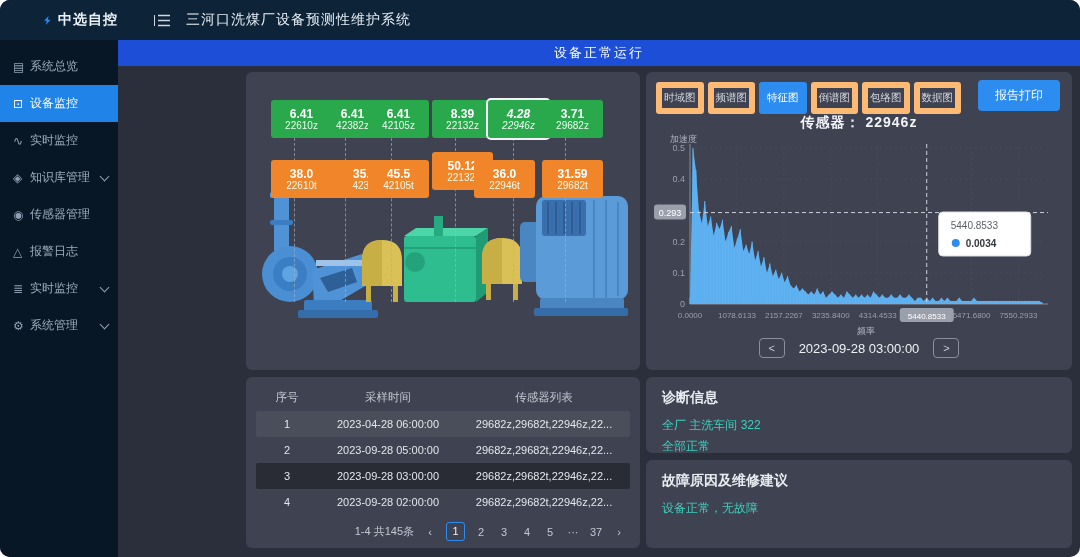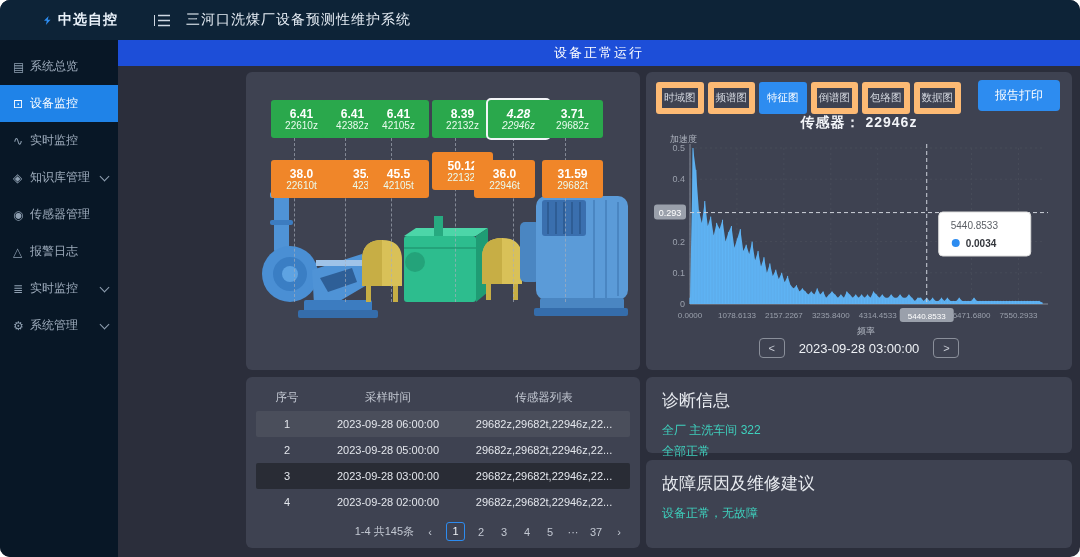--- a/index.html
+++ b/index.html
@@ -57,21 +57,21 @@
   .tab{font-size:10.5px;color:#d2d6de;border:6px solid #fdba74;border-radius:3px;padding:3px 2px;cursor:pointer;background:transparent;}
   .tab.activetab{background:#2d8cf0;border-color:#2d8cf0;color:#fff;}
   .print-btn{position:absolute;right:12px;top:8px;background:#2d8cf0;color:#fff;font-size:12px;border:none;border-radius:4px;padding:7px 17px;cursor:pointer;}
   .chart-title{position:absolute;left:0;top:42px;width:100%;text-align:center;color:#f2f4f8;font-size:14px;font-weight:bold;letter-spacing:1px;}
   .datenav{position:absolute;left:0;top:266px;width:100%;display:flex;align-items:center;justify-content:center;gap:14px;}
   .dnbtn{width:26px;height:20px;border:1px solid #8a8f9a;border-radius:4px;color:#c9cdd6;font-size:11px;display:flex;align-items:center;justify-content:center;cursor:pointer;background:transparent;}
   .dntext{color:#eef1f5;font-size:13px;}
   
   .diag-panel{left:646px;top:377px;width:426px;height:76px;padding:12px 16px;box-sizing:border-box;}
   .fault-panel{left:646px;top:460px;width:426px;height:88px;padding:12px 16px;box-sizing:border-box;}
-  .dtitle{color:#e8ebf0;font-size:17px;font-weight:normal;margin-bottom:8px;}
+  .dtitle{color:#e8ebf0;font-size:14px;font-weight:bold;margin-bottom:8px;}
   .dline{color:#3ed0bd;font-size:12px;line-height:21px;}
 </style>
 </head>
 <body>
 
 <div class="app">
 
   <div class="header">
     <div class="logo-zone">
       <svg width="15" height="19" viewBox="0 0 15 19">
@@ -364,21 +364,21 @@
 
   <div class="panel table-panel">
     <div>
         <div class="trow thead">
           <div class="c1">序号</div>
           <div class="c2">采样时间</div>
           <div class="c3">传感器列表</div>
         </div>
         <div class="trow zebra">
           <div class="c1">1</div>
-          <div class="c2">2023-09-28 06:00:00</div>
+          <div class="c2">2023-04-28 06:00:00</div>
           <div class="c3">29682z,29682t,22946z,22...</div>
         </div>
         <div class="trow ">
           <div class="c1">2</div>
           <div class="c2">2023-09-28 05:00:00</div>
           <div class="c3">29682z,29682t,22946z,22...</div>
         </div>
         <div class="trow rowsel">
           <div class="c1">3</div>
           <div class="c2">2023-09-28 03:00:00</div>

